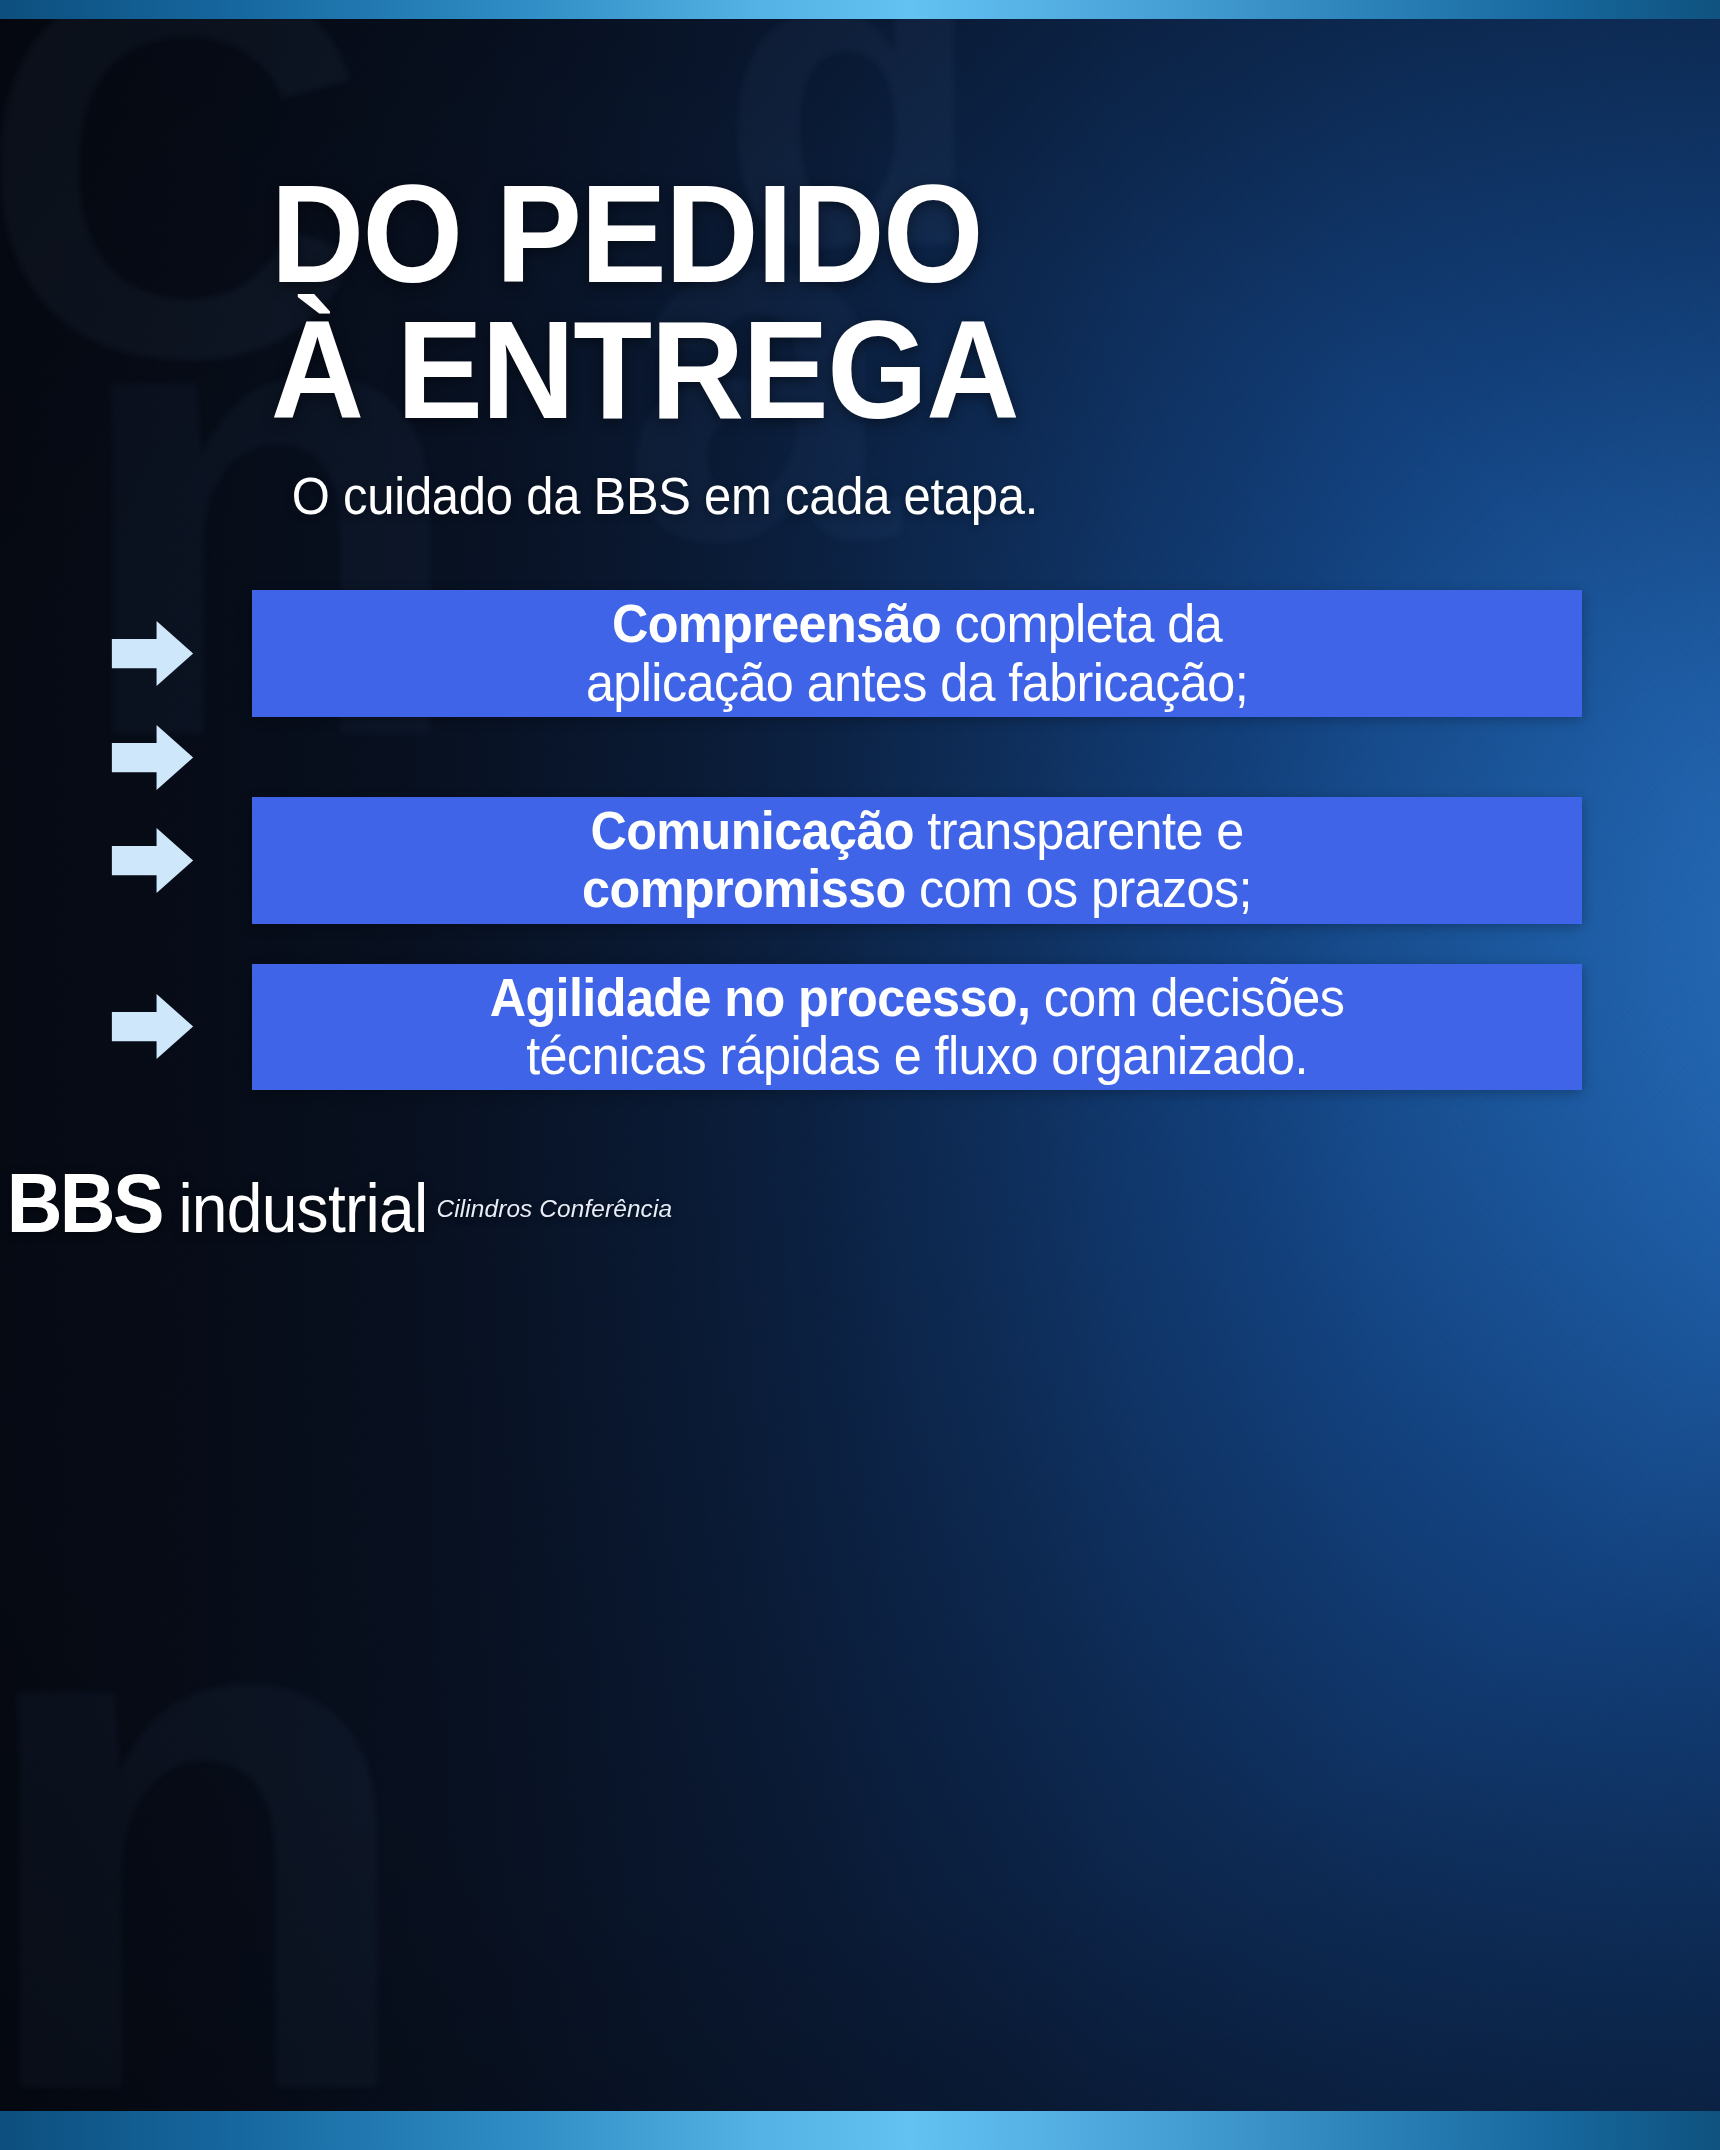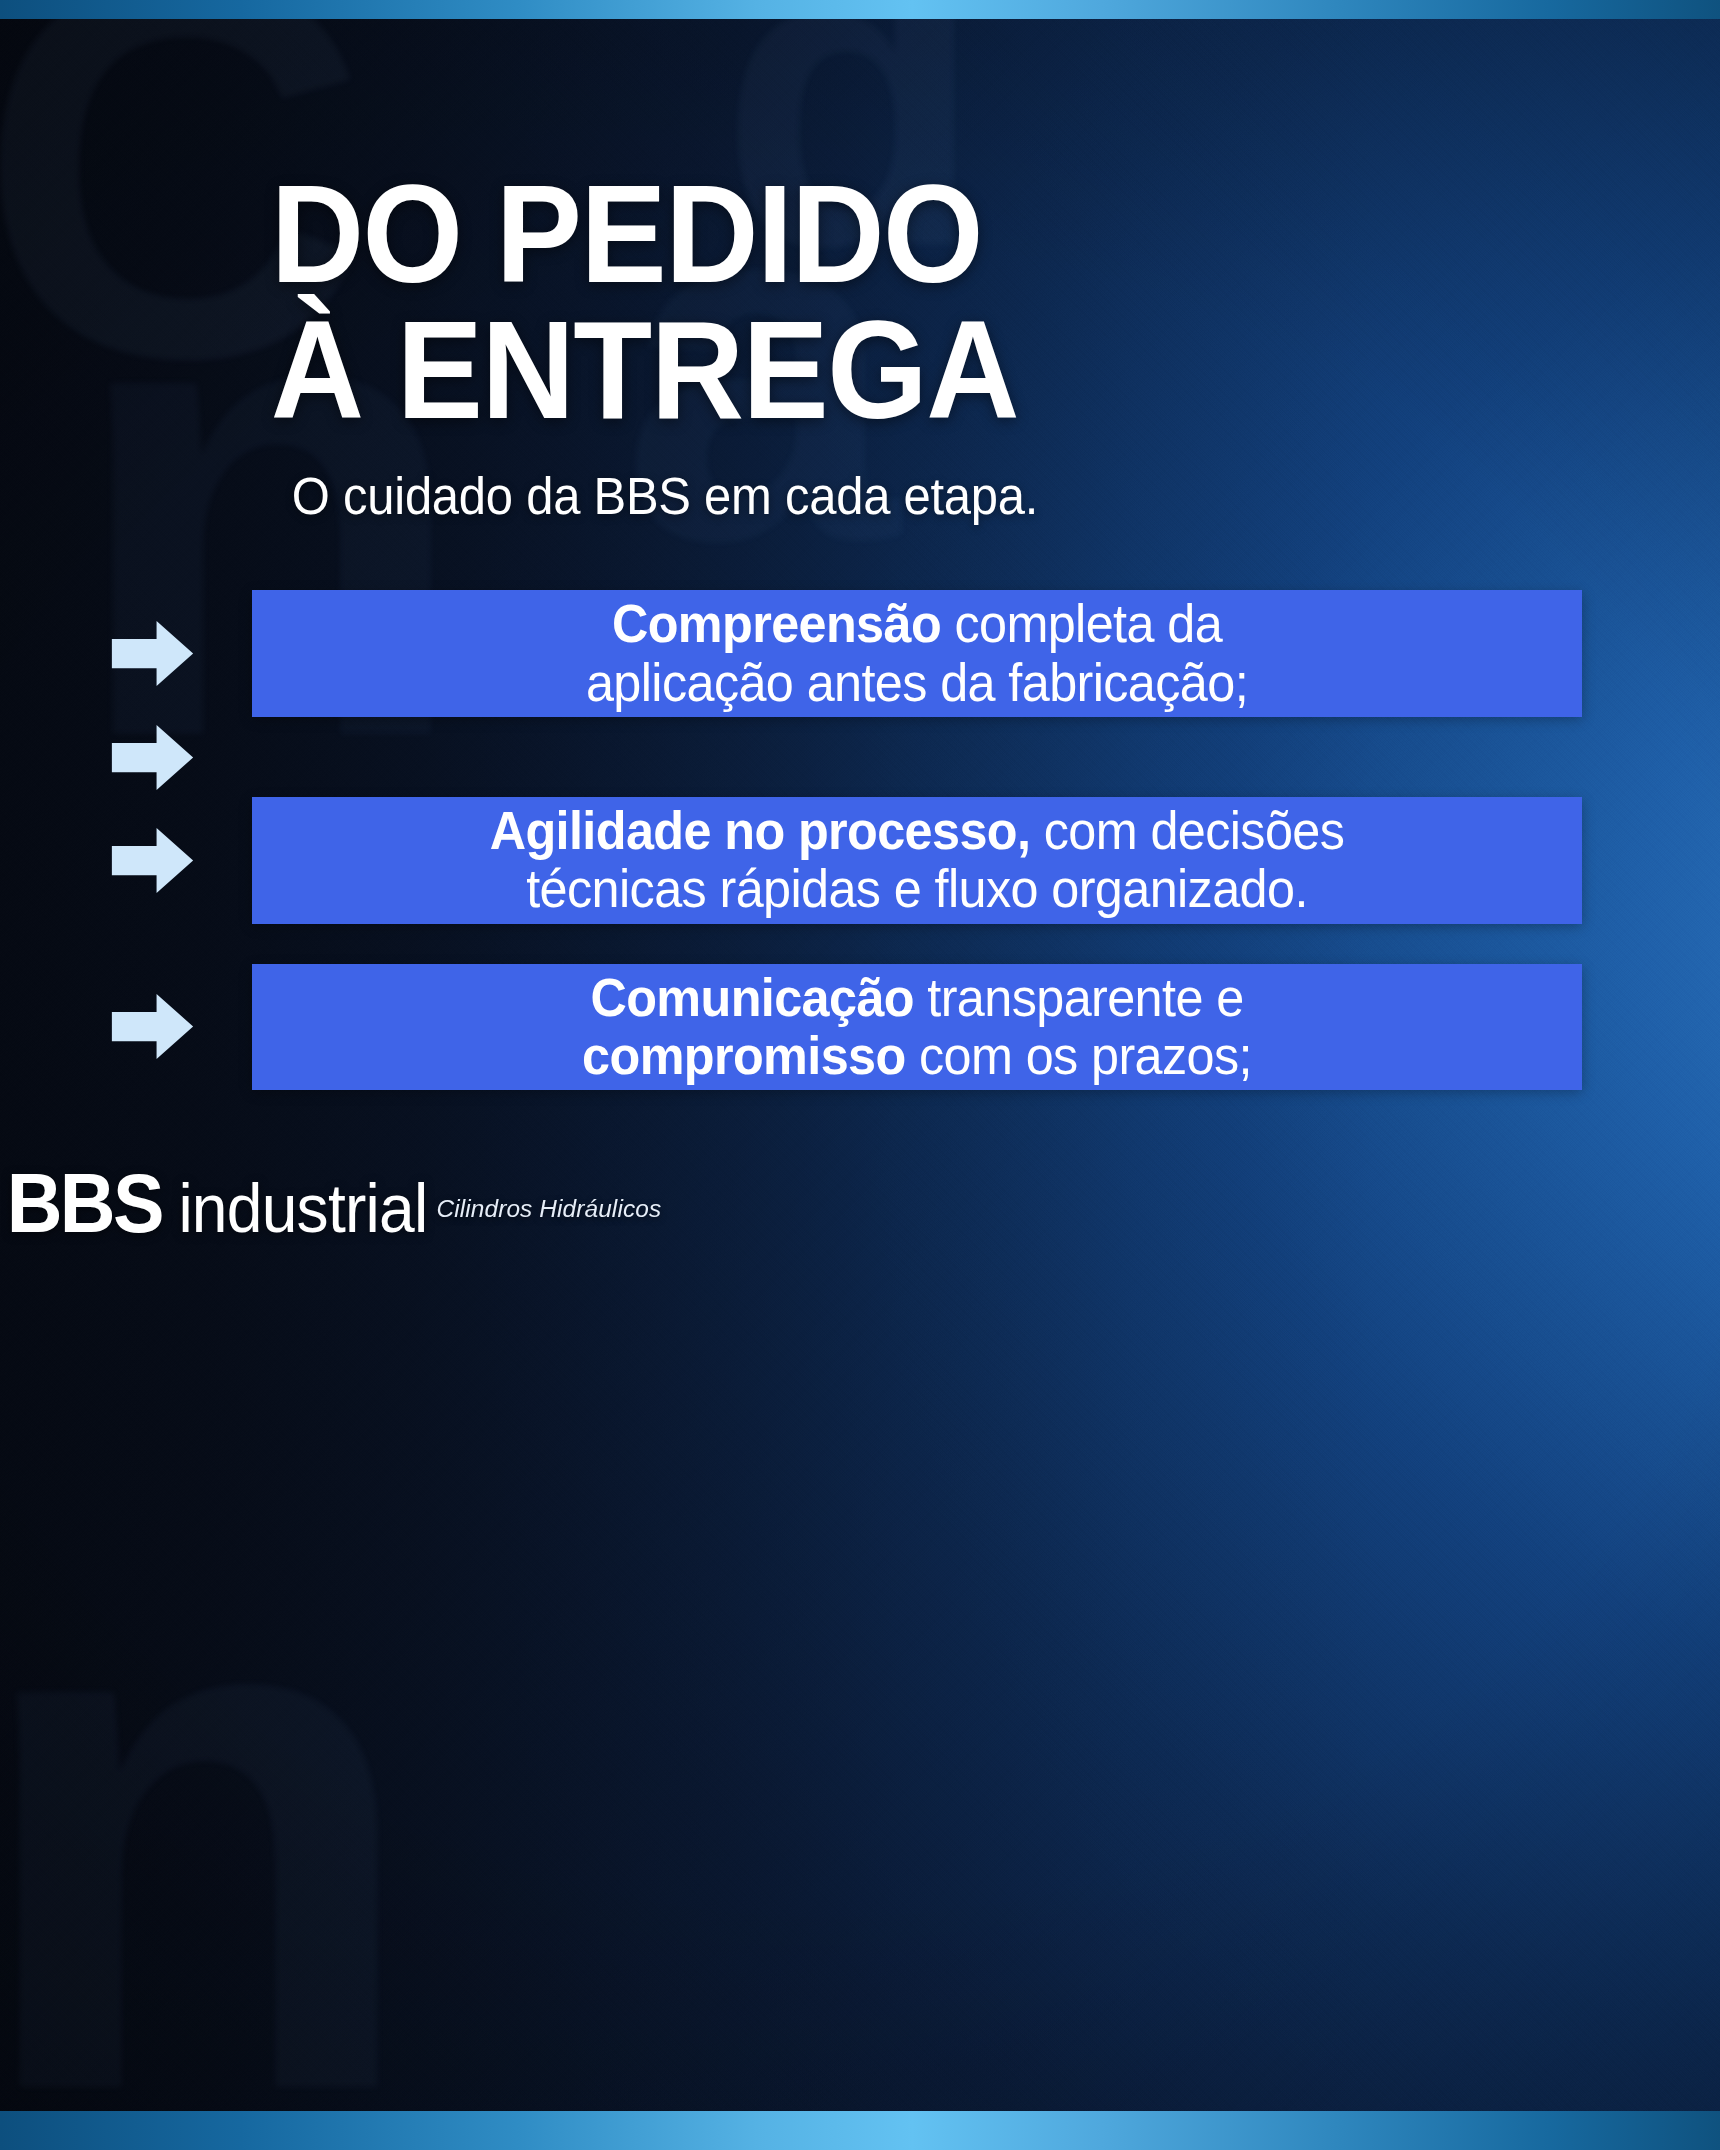--- a/index.html
+++ b/index.html
@@ -271,49 +271,49 @@
       </div>
 
       <div class="bullet-row">
         <span class="arrow-icon">
           <svg viewBox="0 0 100 80" xmlns="http://www.w3.org/2000/svg" aria-hidden="true">
             <polygon points="0,22 55,22 55,0 100,40 55,80 55,58 0,58" fill="#cfe7fa"></polygon>
           </svg>
         </span>
         <div class="bullet-box">
           <div class="bullet-line">
-            <b>Agilidade no processo,</b><span> com decisões</span>
-          </div>
-          <div class="bullet-line">
-            <span>técnicas rápidas e fluxo organizado.</span>
+            <b>Comunicação</b><span> transparente e</span>
+          </div>
+          <div class="bullet-line">
+            <b>compromisso</b><span> com os prazos;</span>
           </div>
         </div>
       </div>
 
       <div class="bullet-row">
         <span class="arrow-icon">
           <svg viewBox="0 0 100 80" xmlns="http://www.w3.org/2000/svg" aria-hidden="true">
             <polygon points="0,22 55,22 55,0 100,40 55,80 55,58 0,58" fill="#cfe7fa"></polygon>
           </svg>
         </span>
         <div class="bullet-box">
           <div class="bullet-line">
-            <b>Comunicação</b><span> transparente e</span>
-          </div>
-          <div class="bullet-line">
-            <b>compromisso</b><span> com os prazos;</span>
+            <b>Agilidade no processo,</b><span> com decisões</span>
+          </div>
+          <div class="bullet-line">
+            <span>técnicas rápidas e fluxo organizado.</span>
           </div>
         </div>
       </div>
 
     </div>
 
     <div class="logo-area">
       <div class="logo-wordmark">
         <span class="logo-bbs">BBS</span>
         <span class="logo-industrial">industrial</span>
       </div>
-      <div class="logo-tagline">Cilindros Hidráulicos</div>
+      <div class="logo-tagline">Cilindros Conferência</div>
     </div>
 
   </div>
 </div>
 
 
 </body></html>

